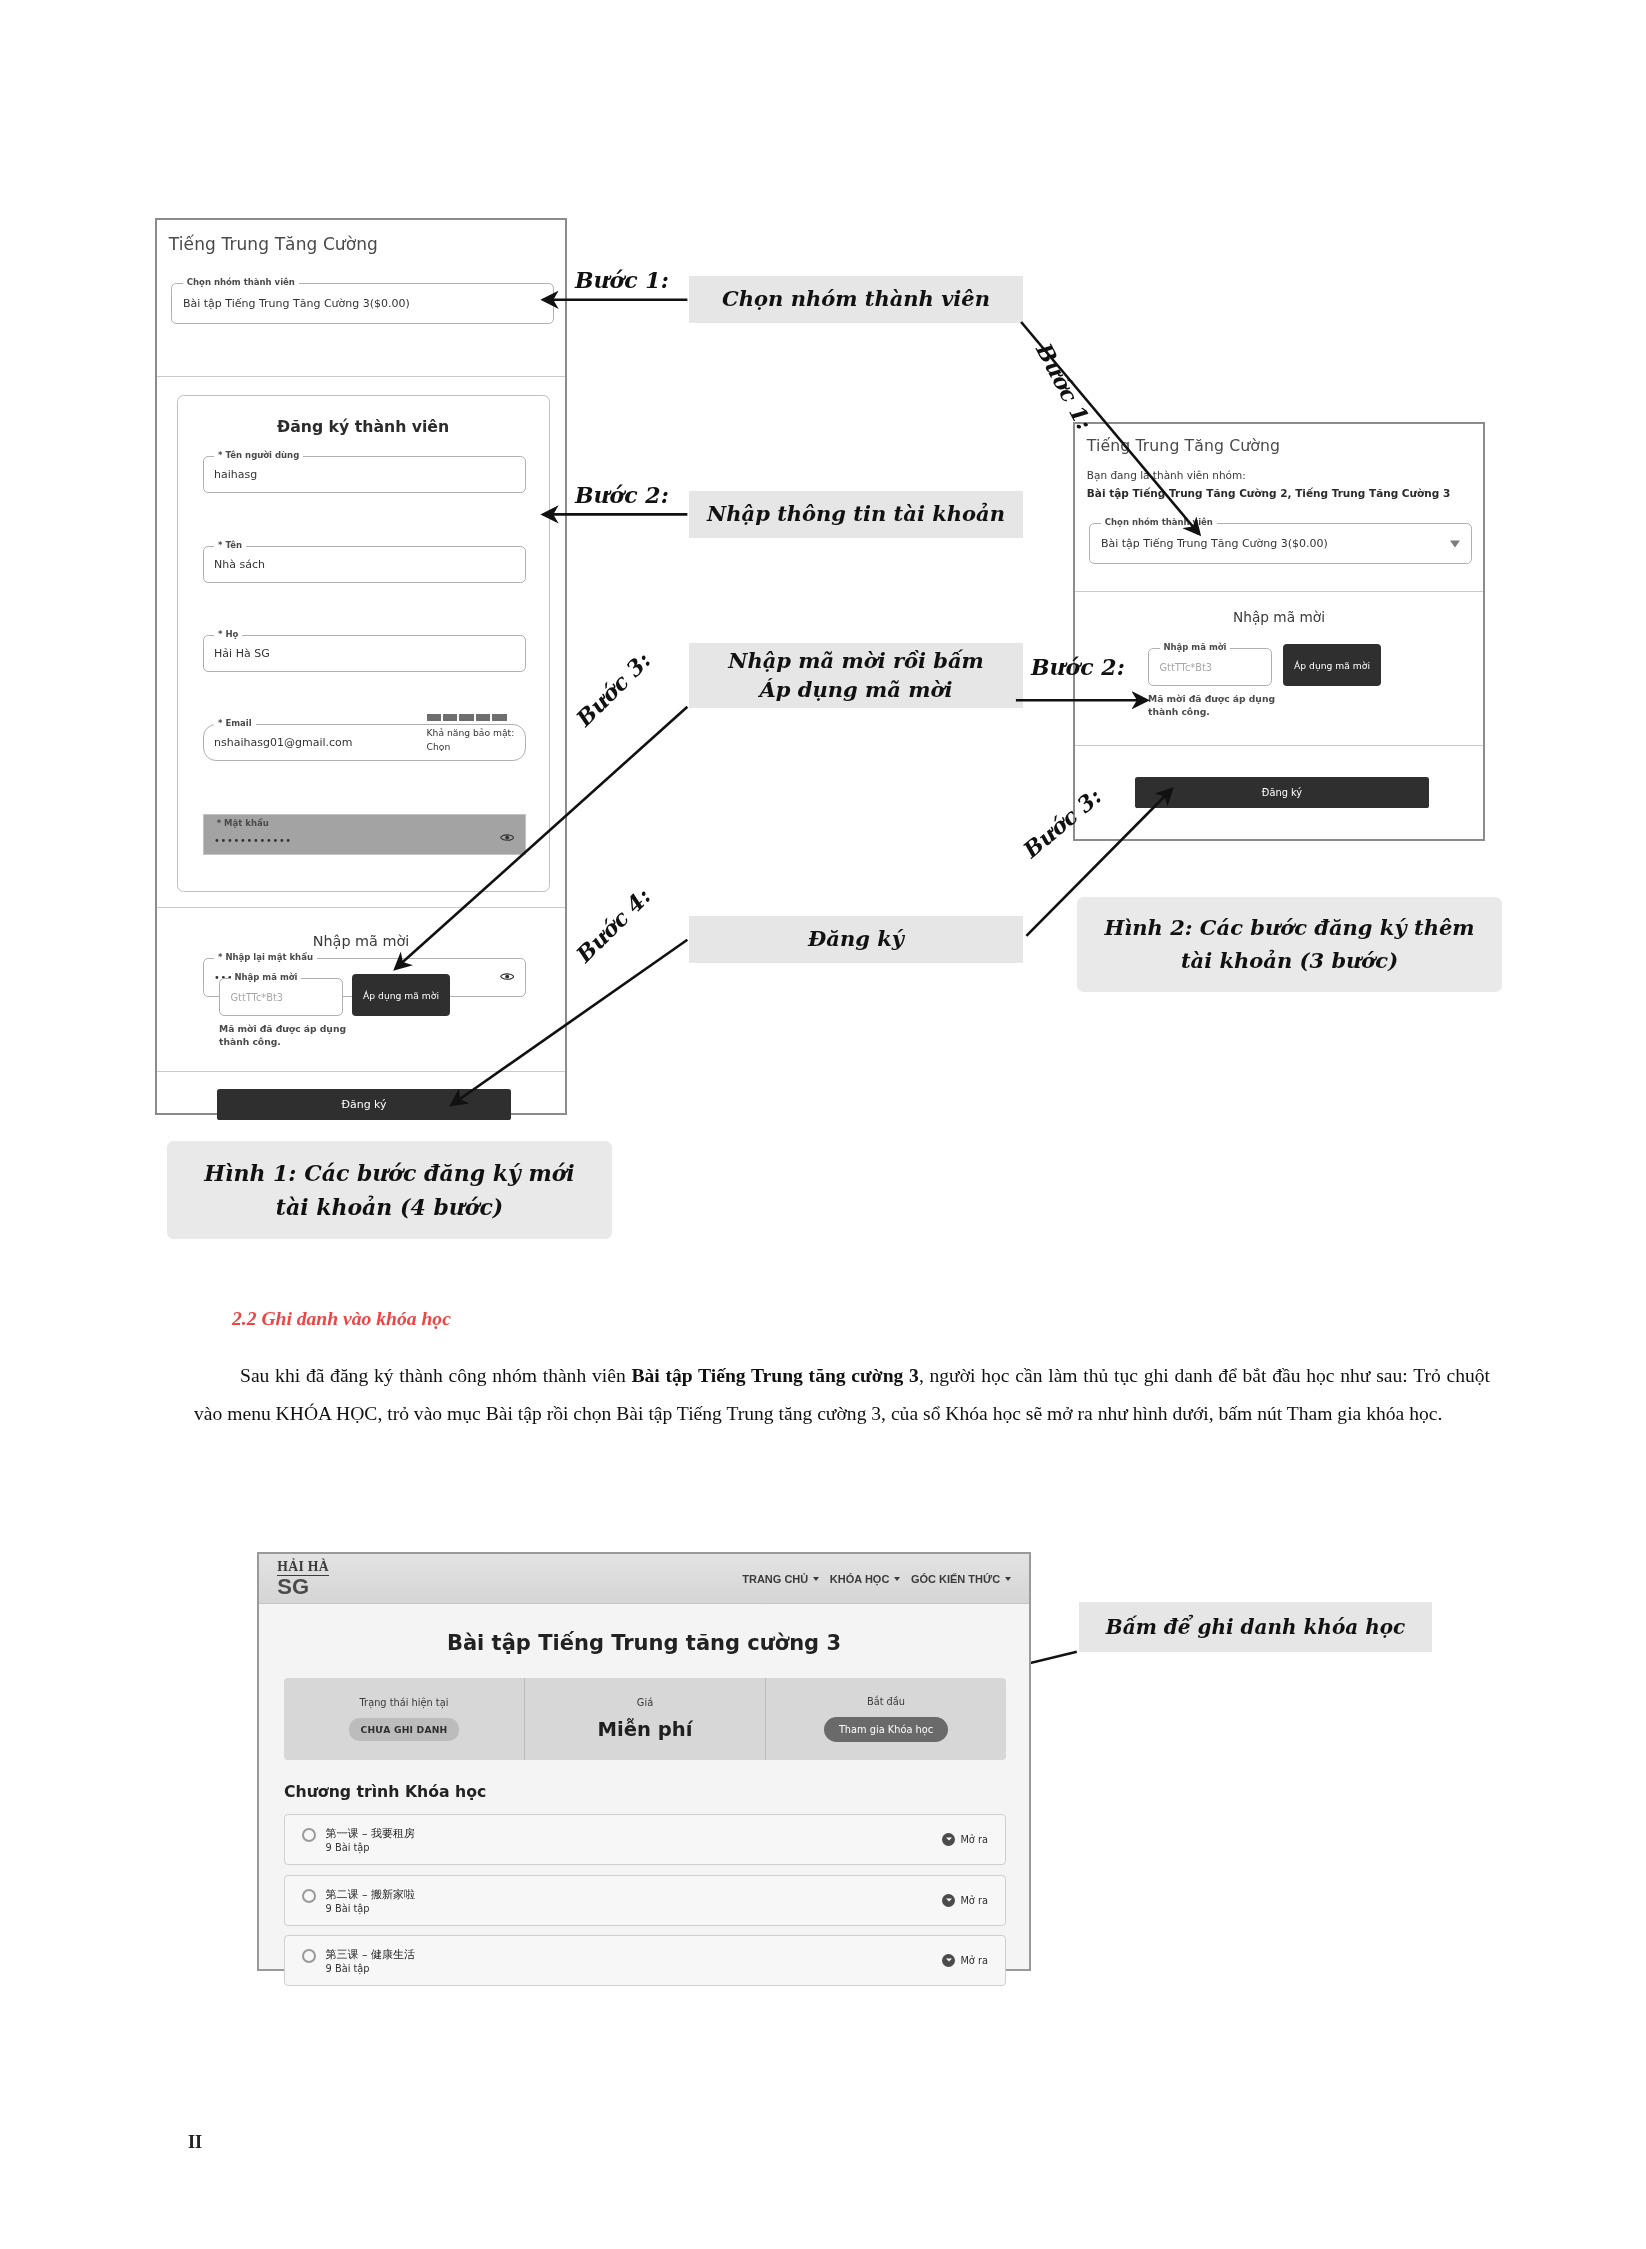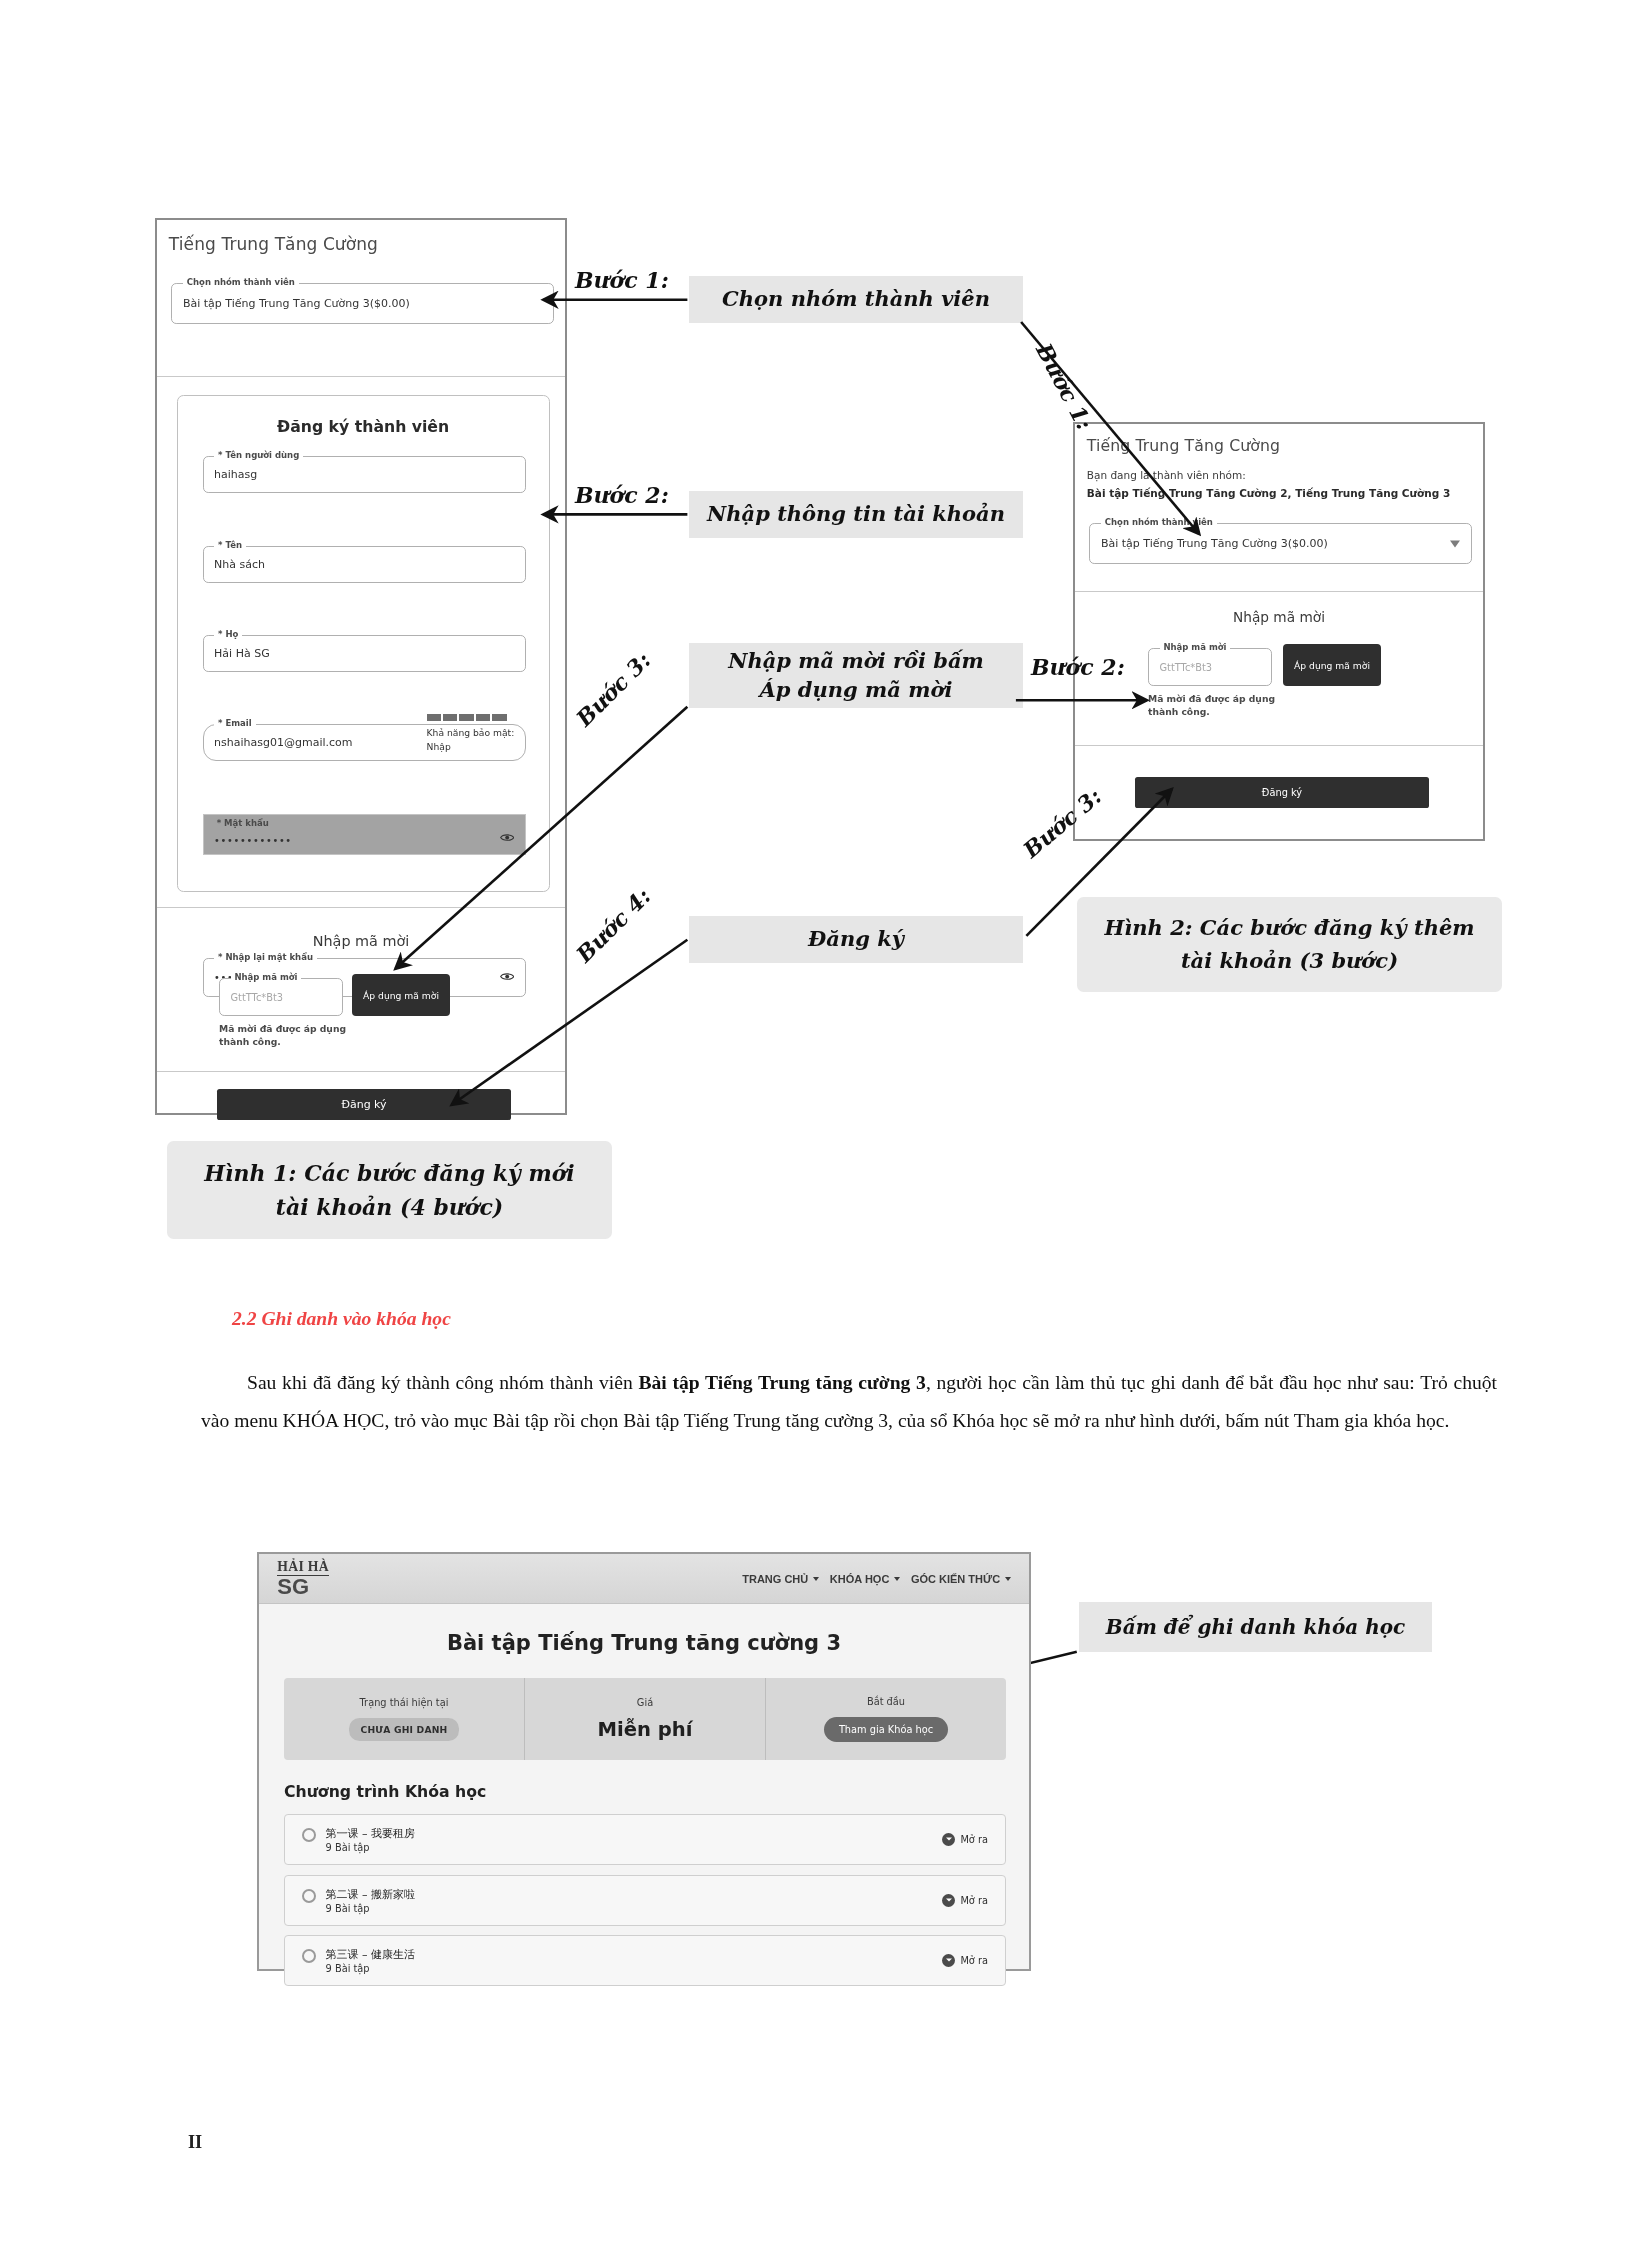--- a/index.html
+++ b/index.html
@@ -411,21 +411,21 @@
       </div>
 
       <div class="meter abs" style="left:249px; top:318px;">
         <span></span>
         <span></span>
         <span></span>
         <span></span>
         <span></span>
       </div>
       <div class="meter-label abs" style="left:249px; top:330px;">Khả năng bảo mật:</div>
-      <div class="meter-label abs" style="left:249px; top:344px;">Nhập</div>
+      <div class="meter-label abs" style="left:249px; top:344px;">Chọn</div>
 
       <div class="fieldwrap abs" style="left:25px; top:373px; width:323px; height:39px;">
         <span class="field-legend">* Nhập lại mật khẩu</span>
         <span class="field-value" style="font-size:9.8px; letter-spacing:0.7px;">••••••••••••</span>
         <span class="eye">
           <svg width="14.4" height="9.2" viewBox="0 0 22 14" aria-hidden="true">
             <path d="M1 7 C4 1.5, 18 1.5, 21 7 C18 12.5, 4 12.5, 1 7 Z" fill="none" stroke="#333" stroke-width="1.6"></path>
             <circle cx="11" cy="7" r="3" fill="#333"></circle>
           </svg>
         </span>
@@ -543,21 +543,21 @@
 
     <line x1="1552" y1="1070" x2="1752" y2="1070" stroke="#111" stroke-width="4" marker-end="url(#ah)"></line>
 
     <line x1="1568" y1="1430" x2="1790" y2="1206" stroke="#111" stroke-width="4" marker-end="url(#ah)"></line>
 
     <line x1="1645" y1="2524" x2="1372" y2="2590" stroke="#111" stroke-width="4" marker-end="url(#ah)"></line>
   </svg>
 
   <div class="sec-title abs" style="left:232px; top:1308px;">2.2 Ghi danh vào khóa học</div>
 
-  <p class="para abs" style="left:190px; top:1353px; width:1296px; margin:11px; text-indent:46px;">
+  <p class="para abs" style="left:190px; top:1353px; width:1296px; margin:4px; text-indent:46px;">
     <span>Sau khi đã đăng ký thành công nhóm thành viên </span><b>Bài tập Tiếng Trung tăng cường 3</b><span>, người học cần làm thủ tục ghi danh để bắt đầu học như sau: Trỏ chuột vào menu KHÓA HỌC, trỏ vào mục Bài tập rồi chọn Bài tập Tiếng Trung tăng cường 3, của sổ Khóa học sẽ mở ra như hình dưới, bấm nút Tham gia khóa học.</span>
   </p>
 
   <div class="site abs" style="left:257px; top:1552px; width:774px; height:419px;">
 
     <div class="site-header" style="height:50px; padding:0 18.3px;">
       <div>
         <div class="logo-top">HẢI HÀ</div>
         <div class="logo-bottom">SG</div>
       </div>

